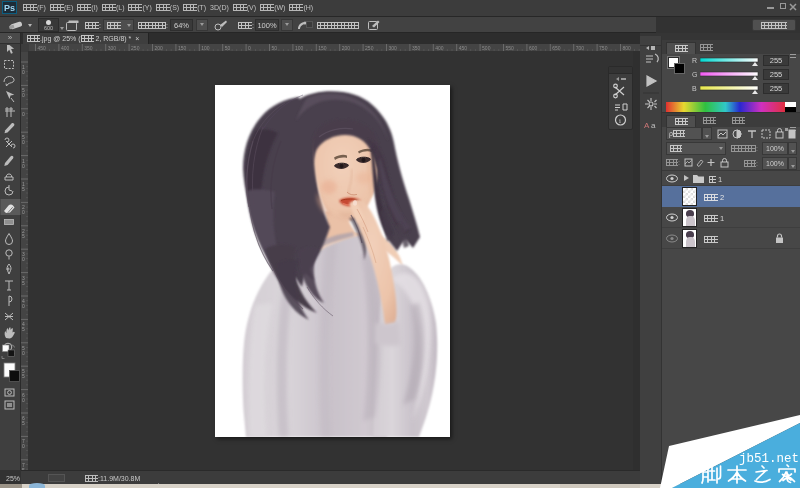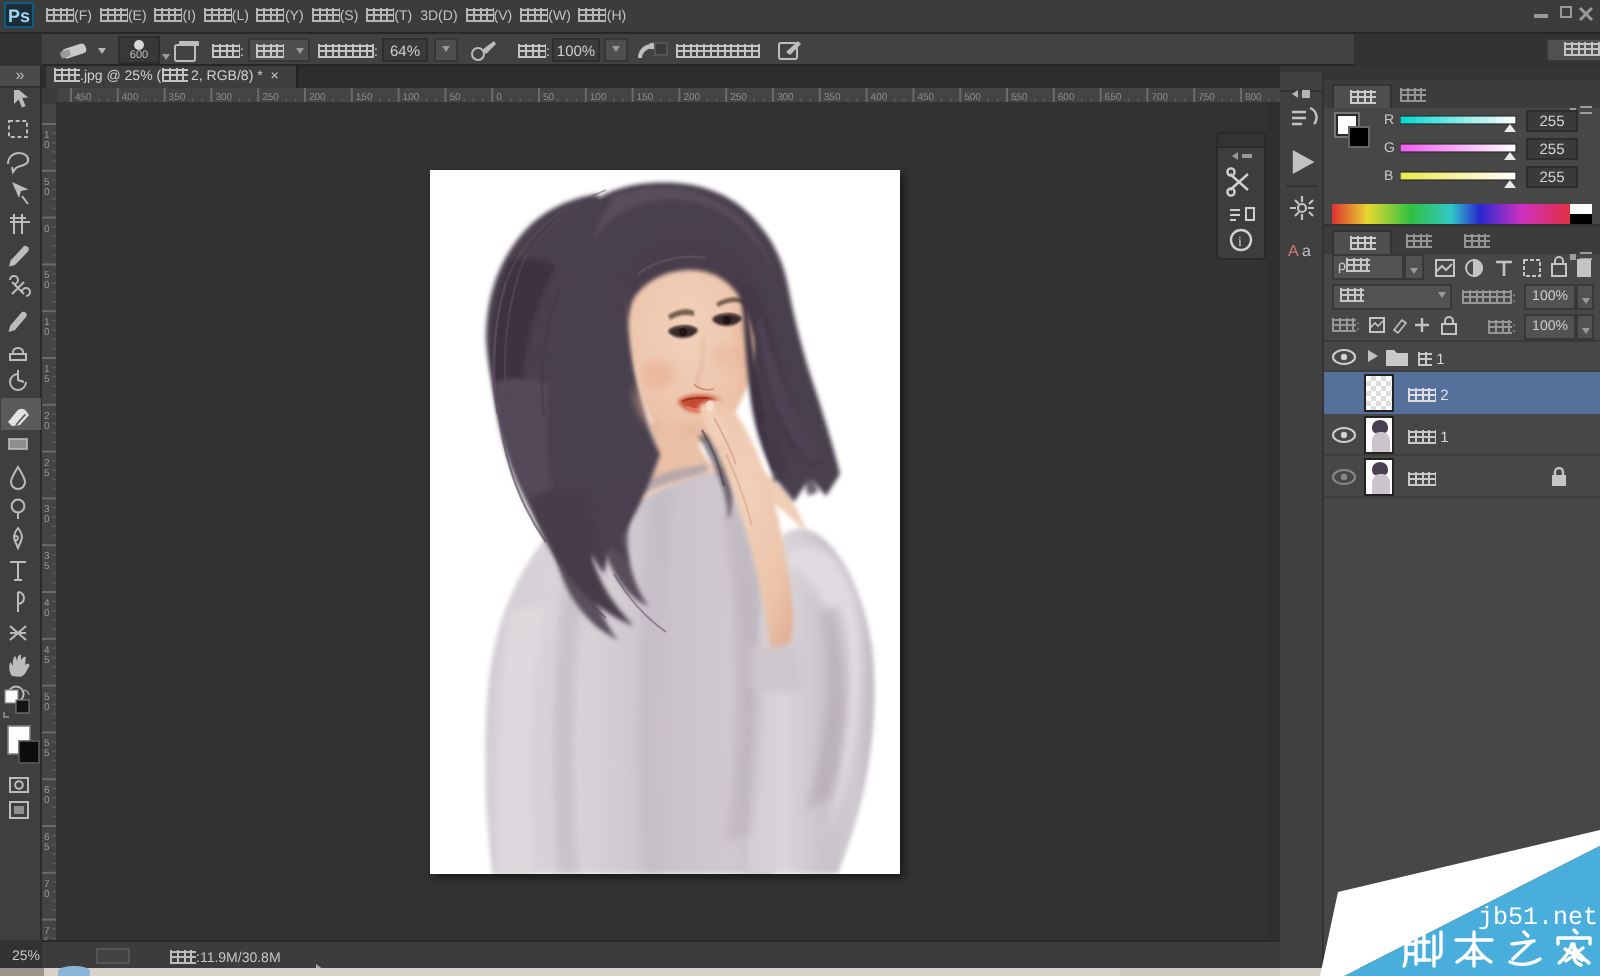--- a/index.html
+++ b/index.html
@@ -28,21 +28,21 @@
   <div class="abs txt" style="left:23px;top:4px;font-size:7px;color:#c2c2c2;letter-spacing:0;">
     <span style="margin-right:4px;"><span class="zh" style="width:14px;"></span>(F)</span><span style="margin-right:4px;"><span class="zh" style="width:14px;"></span>(E)</span><span style="margin-right:4px;"><span class="zh" style="width:14px;"></span>(I)</span><span style="margin-right:4px;"><span class="zh" style="width:14px;"></span>(L)</span><span style="margin-right:4px;"><span class="zh" style="width:14px;"></span>(Y)</span><span style="margin-right:4px;"><span class="zh" style="width:14px;"></span>(S)</span><span style="margin-right:4px;"><span class="zh" style="width:14px;"></span>(T)</span><span style="margin-right:4px;">3D(D)</span><span style="margin-right:4px;"><span class="zh" style="width:14px;"></span>(V)</span><span style="margin-right:4px;"><span class="zh" style="width:14px;"></span>(W)</span><span><span class="zh" style="width:14px;"></span>(H)</span>
   </div>
   <div class="abs" style="right:26px;top:7px;width:7px;height:2px;background:#999;"></div>
   <div class="abs" style="right:14px;top:3px;width:6px;height:6px;border:1.5px solid #999;"></div>
   <svg class="abs" style="right:3px;top:3px;" width="8" height="8" viewBox="0 0 8 8">
         <path d="M1,1 L7,7 M7,1 L1,7" stroke="#999" stroke-width="1.5"></path>
       </svg>
 </div>
 
-<div class="abs" style="left:0;top:17px;width:656px;height:16px;background:#424242;border-bottom:1px solid #262626;font-size:7.5px;color:#cfcfcf;margin-left:21px;">
+<div class="abs" style="left:0;top:17px;width:656px;height:16px;background:#424242;border-bottom:1px solid #262626;font-size:7.5px;color:#cfcfcf;">
   <svg class="abs" style="left:8px;top:2px;" width="26" height="12" viewBox="0 0 26 12">
     <rect x="2" y="4" width="12" height="5" rx="2" transform="rotate(-18 8 6)" fill="#c9c9c9"></rect>
     <rect x="1.2" y="6.2" width="5" height="3.4" rx="1" transform="rotate(-18 4 8)" fill="#9a9a9a"></rect>
     <path d="M20,5 l4,0 l-2,3 z" fill="#b5b5b5"></path>
   </svg>
   <div class="abs" style="left:38px;top:1px;width:21px;height:14px;background:#383838;border:1px solid #2c2c2c;text-align:center;">
     <div style="width:5px;height:5px;border-radius:50%;background:#d8d8d8;margin:1px auto 0;"></div>
     <div style="font-size:5.5px;color:#bbb;line-height:6px;">600</div>
   </div>
   <div class="abs" style="left:60px;top:7px;"><span class="trid"></span></div>

